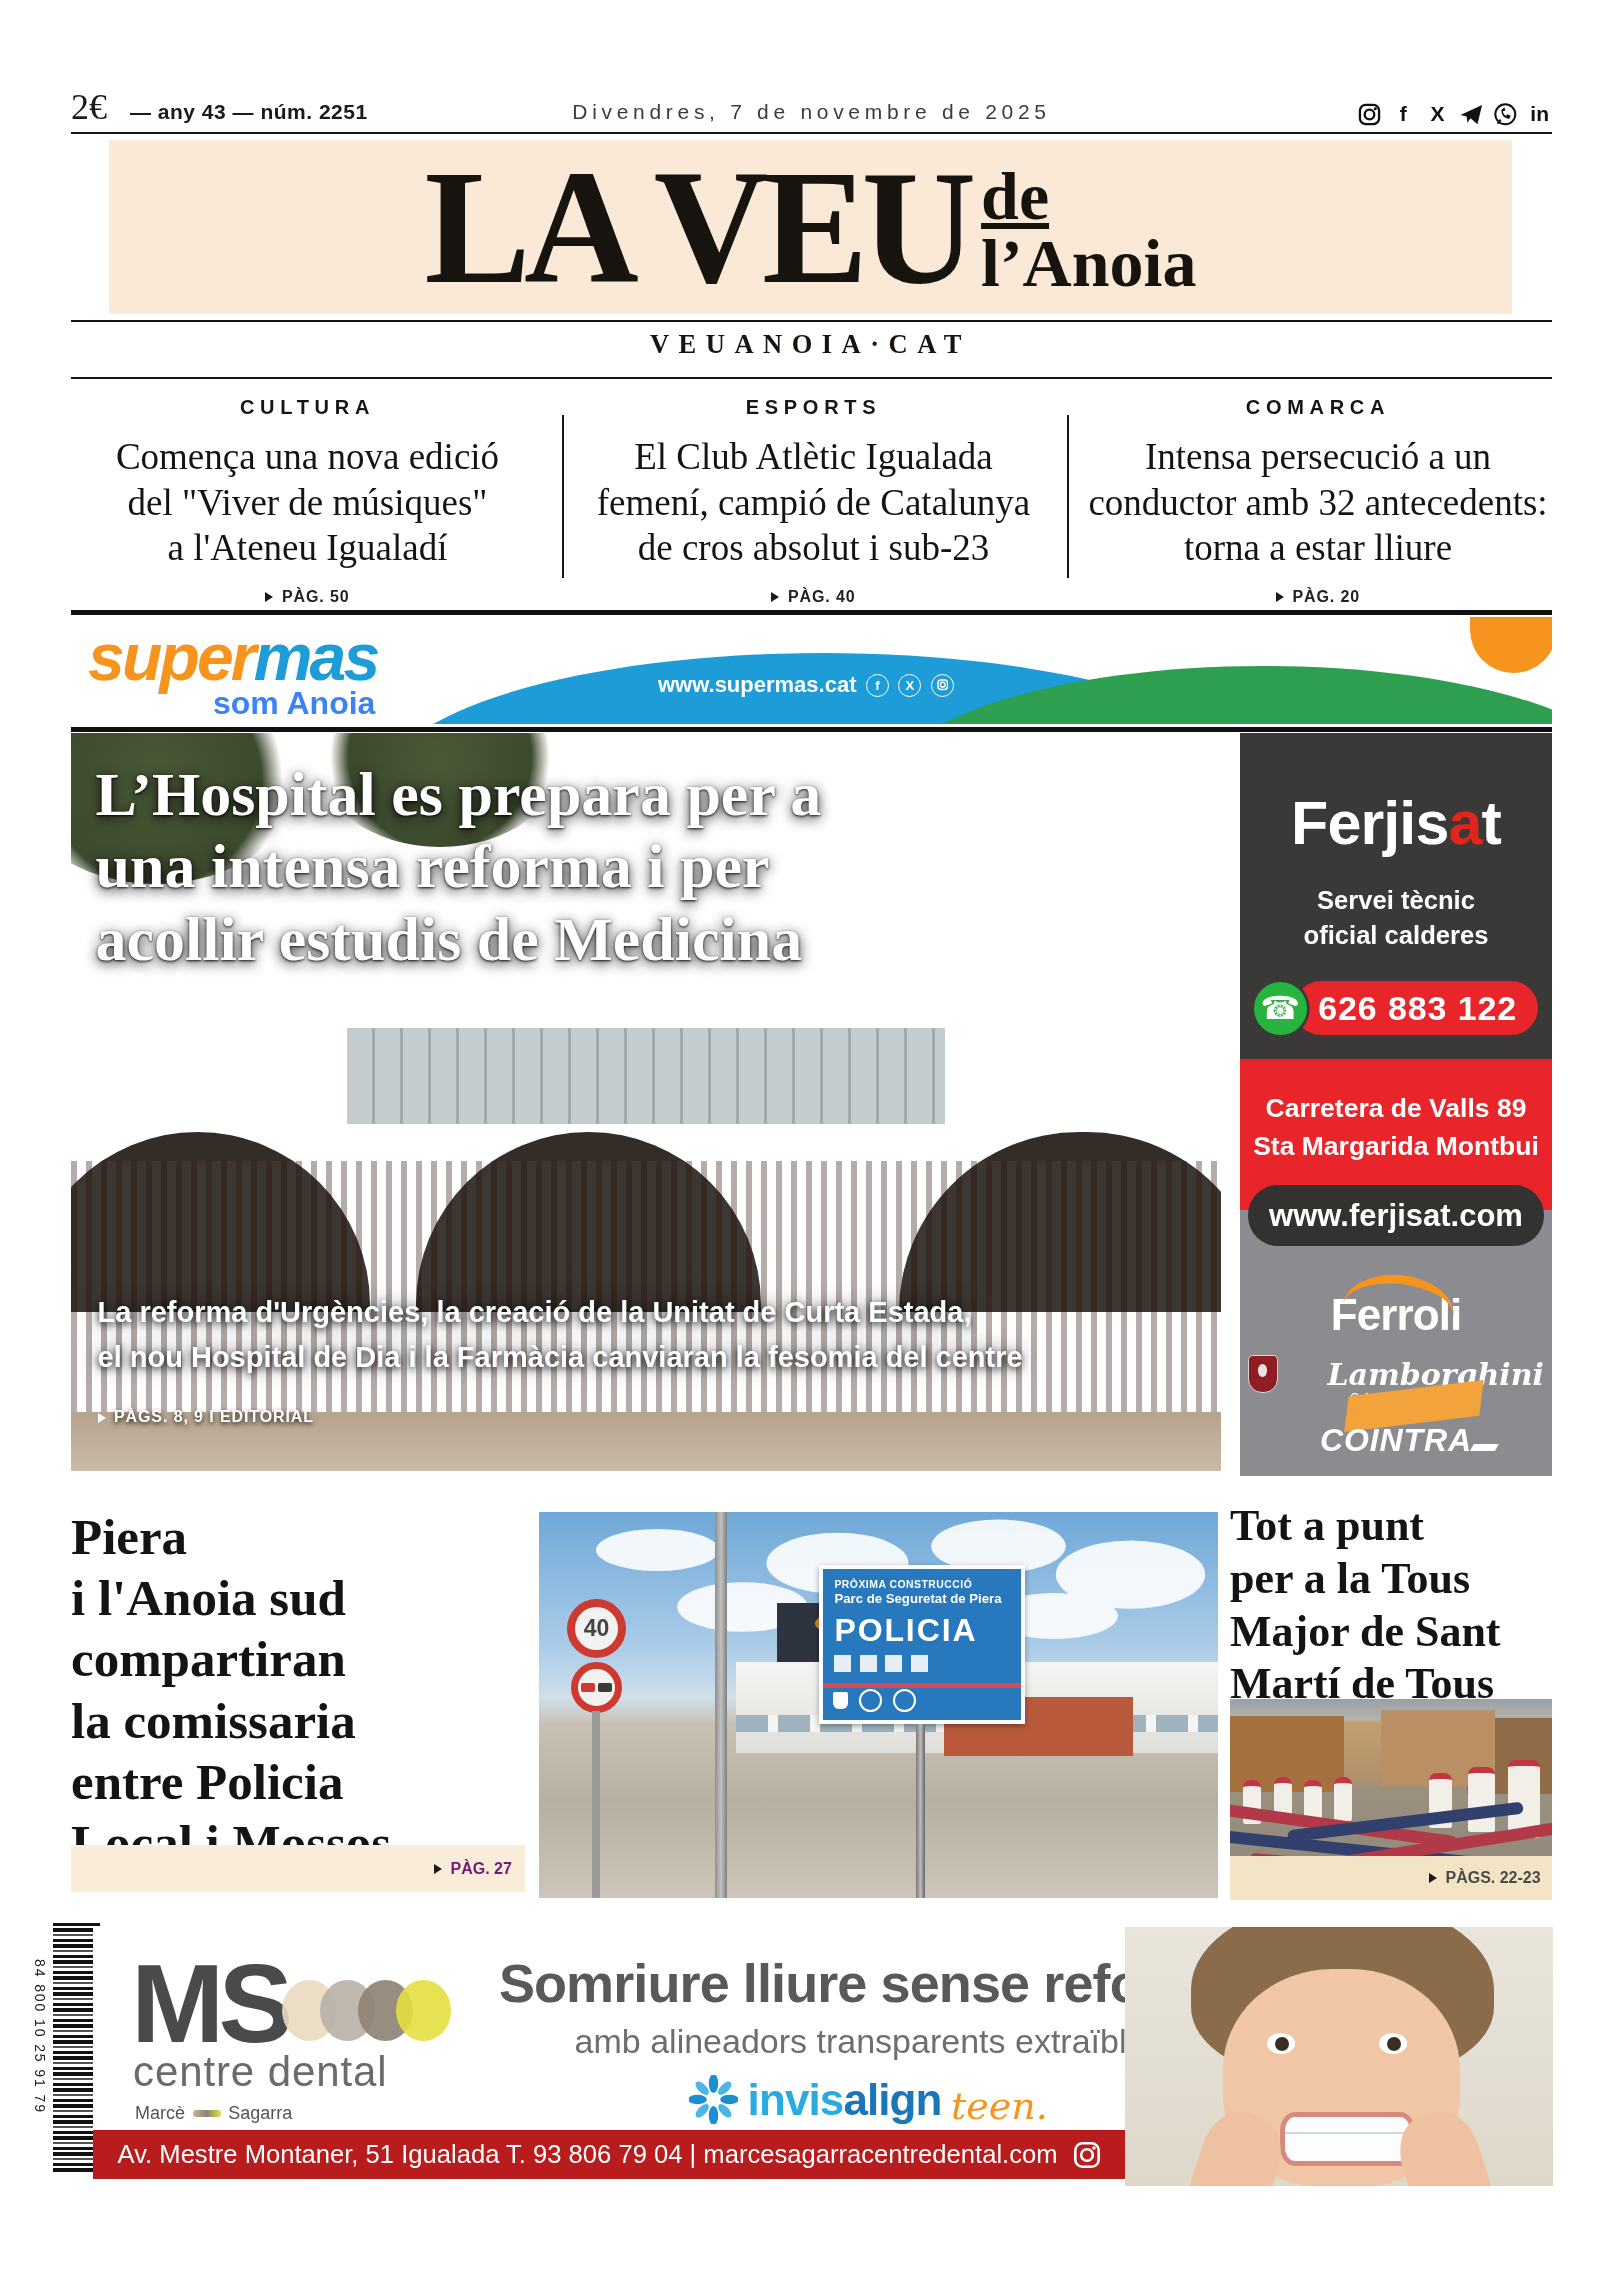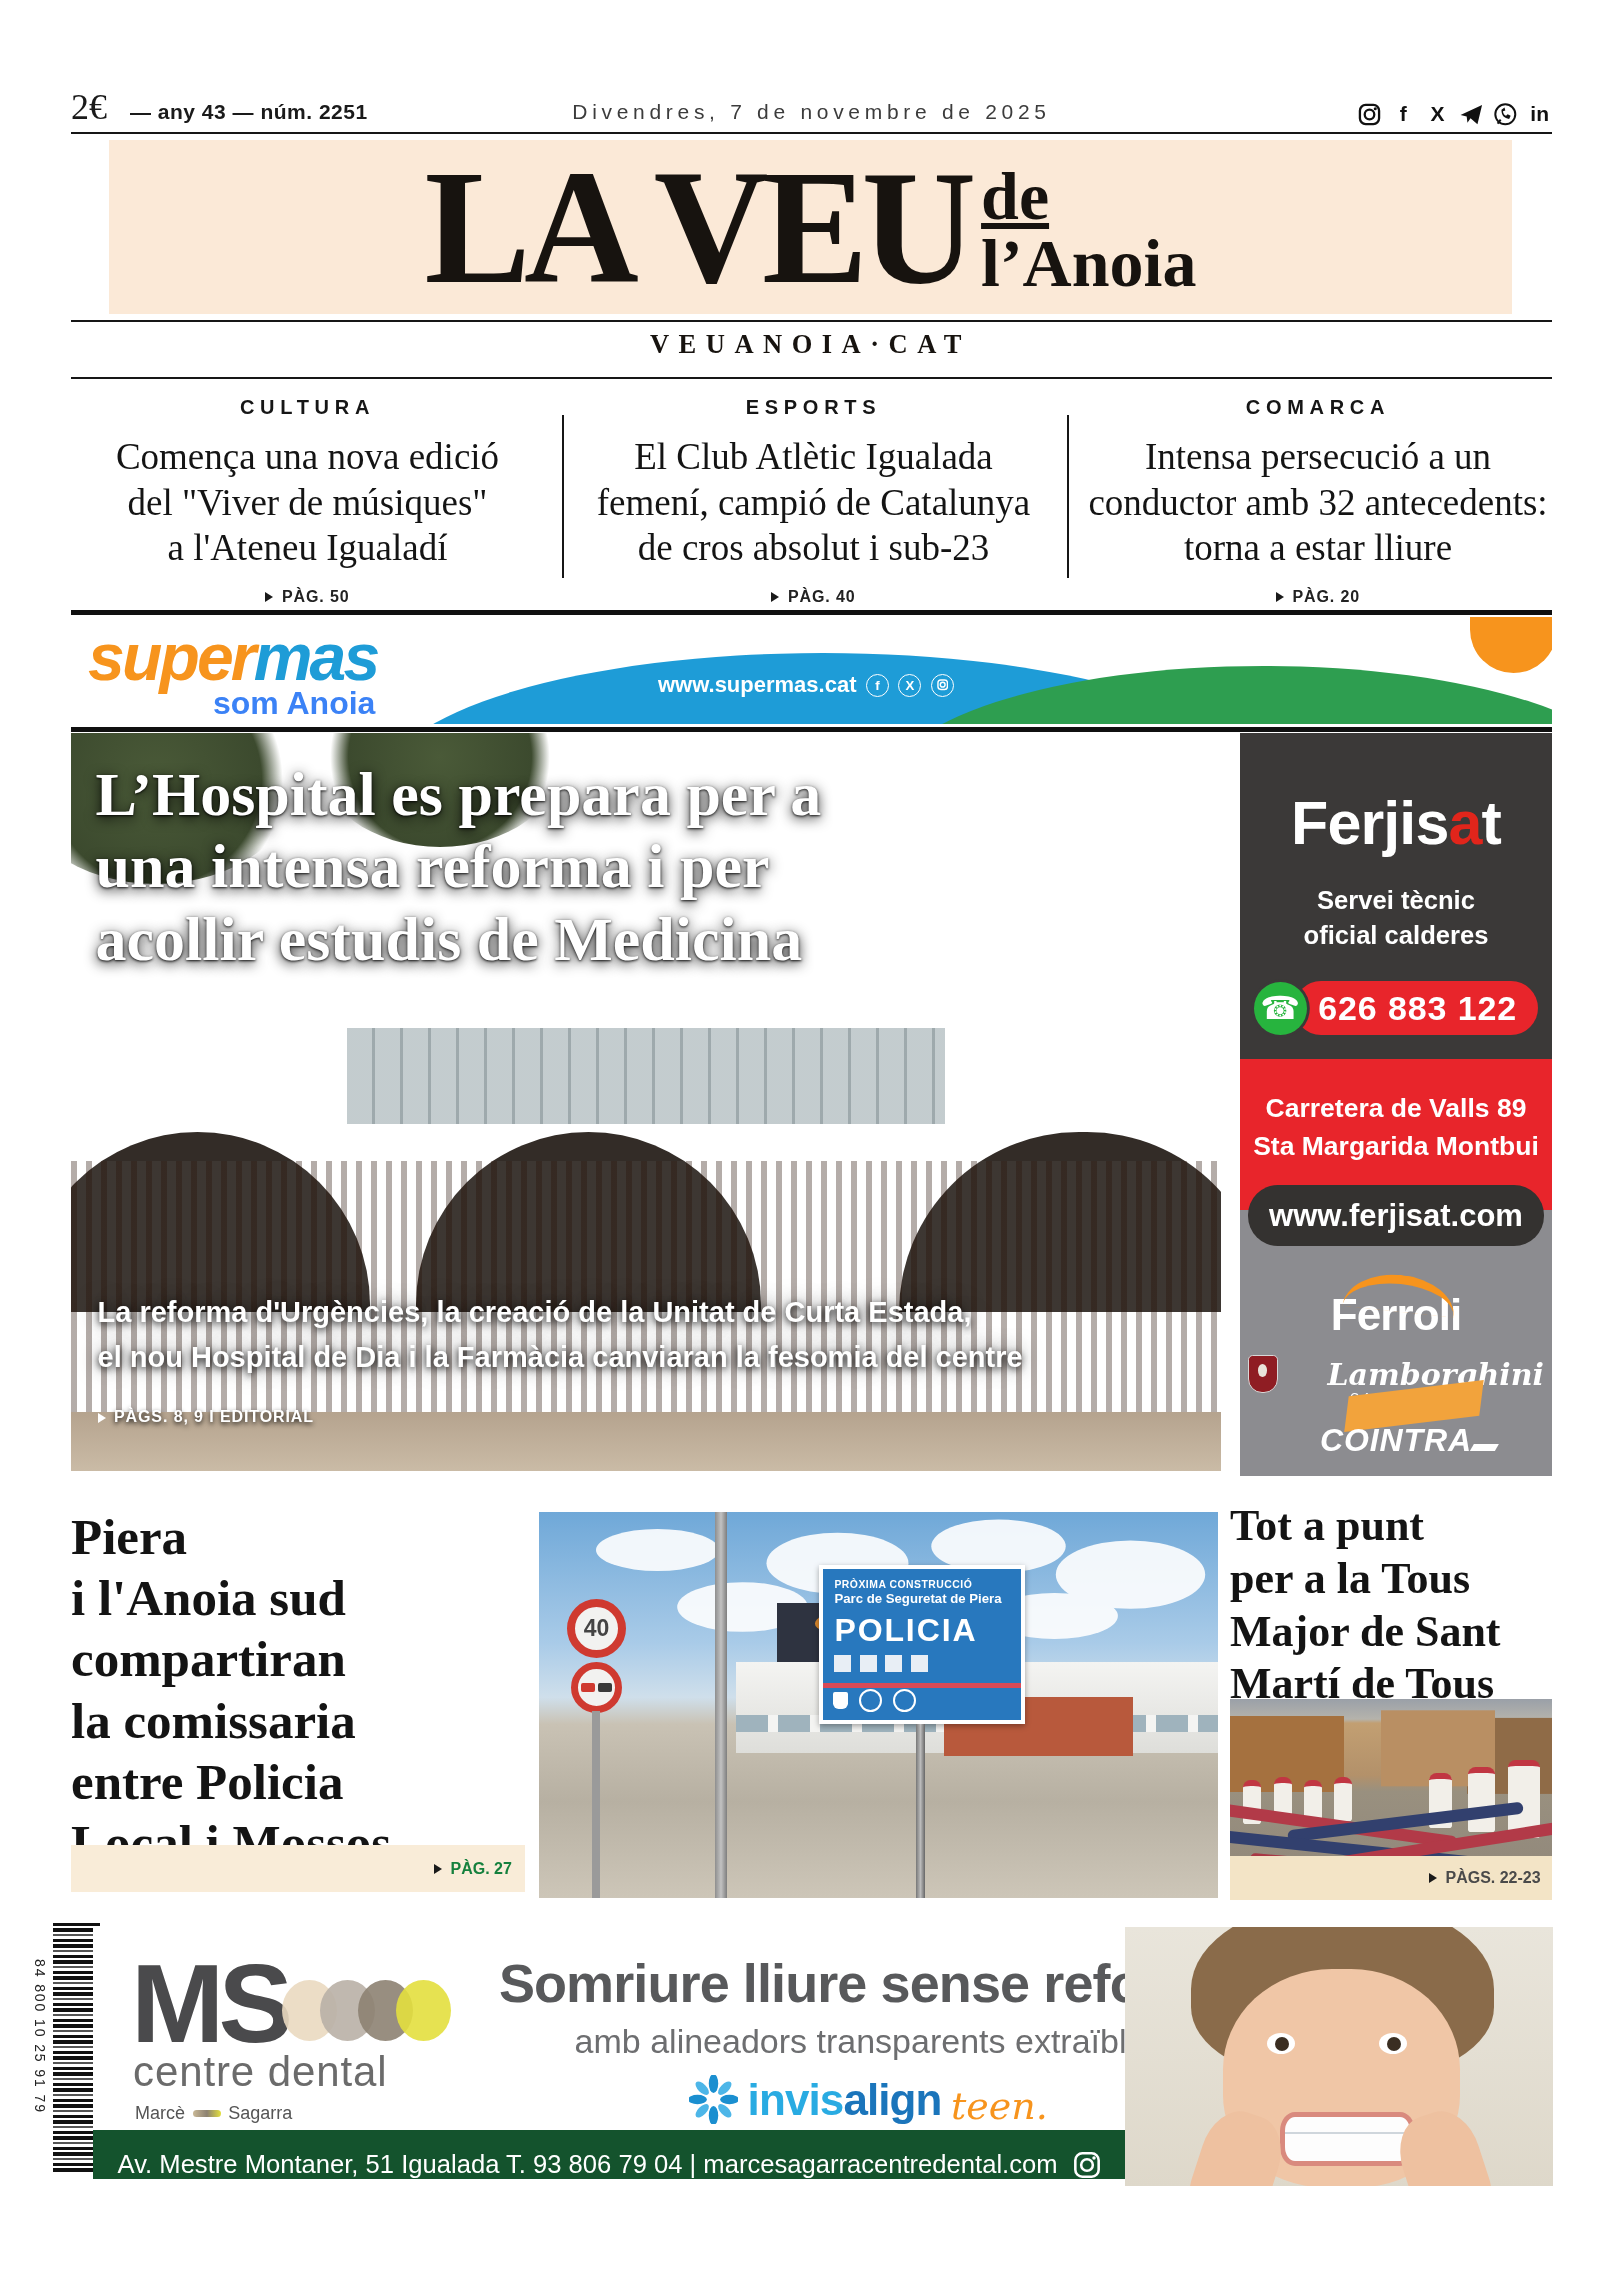--- a/index.html
+++ b/index.html
@@ -86,21 +86,21 @@
   #lambo .shield:after{content:"";position:absolute;left:8.5px;top:7.6px;width:9.5px;height:13.2px;background:#e9e4da;border-radius:50%;}
   #lambo .scr{font-family:"DejaVu Serif",serif;font-style:italic;font-weight:700;font-size:30px;color:#fff;margin-left:40px;}
   #lambo-sub{font-size:12.3px;letter-spacing:3.8px;color:#fff;margin-top:-1.9px;margin-left:38px;}
   #cointra{margin-top:17px;display:inline-block;position:relative;}
   #cointra .box{position:absolute;right:-7.6px;top:-34px;width:132px;height:36px;background:#f2a33c;transform:skewX(-14deg) rotate(-7deg);}
   #cointra .txt{position:relative;font-size:32px;font-weight:800;font-style:italic;color:#fff;letter-spacing:0.9px;}
   #cointra .dash{position:absolute;right:-24.6px;bottom:8.5px;width:24.6px;height:6.6px;background:#fff;transform:skewX(-30deg);}
 
   
   #piera-h{left:71px;top:1507px;width:454px;font-size:51px;font-weight:700;line-height:1.2;color:#141414;}
-  #piera-strip{left:71px;top:1845px;width:454px;height:47px;background:#f9ecd8;display:flex;align-items:center;justify-content:flex-end;padding-right:13.2px;box-sizing:border-box;font-size:16px;font-weight:700;color:#15803d;}
+  #piera-strip{left:71px;top:1845px;width:454px;height:47px;background:#f9ecd8;display:flex;align-items:center;justify-content:flex-end;padding-right:13.2px;box-sizing:border-box;font-size:16px;font-weight:700;color:#701a75;}
 
   #police{left:539px;top:1512px;width:679px;height:386px;overflow:hidden;background:linear-gradient(180deg,#6fa8d8 0%,#a9cbe8 34%,#cfdfeb 48%,#c9c2b4 55%,#b7b0a2 75%,#cdc6b8 100%);}
   .cloud{position:absolute;background:#fff;border-radius:50%;opacity:.9;}
   #p-build{position:absolute;left:197px;top:150px;width:483px;height:91px;background:linear-gradient(180deg,#f4f4f2,#dededa);}
   #p-build .win{position:absolute;left:0;right:0;top:53px;height:17px;background:repeating-linear-gradient(90deg,#9fb3bd 0 32px,#f4f4f2 32px 42px);}
   #p-red{position:absolute;left:405px;top:185px;width:189px;height:59px;background:#b8593c;}
   #p-bill{position:absolute;left:238px;top:91px;width:142px;height:87px;background:#2e3340;}
   #p-bill .o{position:absolute;left:38px;top:9.5px;width:51px;height:21px;background:#d8872c;border-radius:50%;}
   #p-pole2{position:absolute;left:176px;top:0;width:12.3px;height:386px;background:linear-gradient(90deg,#8e8e8e,#c2c2c2,#7e7e7e);}
   #sign{position:absolute;left:280px;top:53px;width:206px;height:159px;background:#2878be;border:4.7px solid #fff;box-shadow:0 1.9px 5.7px rgba(0,0,0,.35);color:#fff;padding:9.5px 11.4px;box-sizing:border-box;}
@@ -138,21 +138,21 @@
   #ms-dots i{width:55px;height:61px;border-radius:50%;display:block;margin-left:-17px;opacity:.9;}
   #ms-cd{position:absolute;left:40px;top:121px;font-size:42px;color:#6b6b6b;letter-spacing:0.9px;}
   #ms-names{position:absolute;left:42px;top:176px;font-size:18px;color:#555;display:flex;align-items:center;gap:7.6px;}
   #ms-names .mini{width:28px;height:7.6px;border-radius:3.8px;background:linear-gradient(90deg,#c9b896,#8d8272,#e3df3e);}
   #d-head{position:absolute;left:397px;top:24.6px;width:757px;text-align:center;font-size:54px;font-weight:700;color:#58595b;letter-spacing:-0.9px;}
   #d-sub{position:absolute;left:397px;top:95px;width:757px;text-align:center;font-size:34px;color:#6d6e70;}
   #d-inv{position:absolute;left:397px;top:144px;width:757px;display:flex;align-items:center;justify-content:center;gap:9.5px;}
   #d-inv .iv{font-size:44px;font-weight:700;color:#29abe2;letter-spacing:-0.9px;}
   #d-inv .iv b{color:#1b75bb;}
   #d-inv .teen{font-family:"DejaVu Serif",serif;font-style:italic;font-size:38px;color:#f7941d;margin-top:13.2px;}
-  #d-strip{position:absolute;left:0;top:203px;width:1032px;height:49px;background:#14532d;color:#fff;display:flex;align-items:flex-end;gap:15px;padding-left:24.6px;box-sizing:border-box;font-size:25.6px;}
+  #d-strip{position:absolute;left:0;top:203px;width:1032px;height:49px;background:#b91c1c;color:#fff;display:flex;align-items:center;gap:15px;padding-left:24.6px;box-sizing:border-box;font-size:25.6px;}
   #boy{position:absolute;left:1032px;top:0;width:428px;height:259px;overflow:hidden;background:linear-gradient(180deg,#e9e5db,#ded8ca);}
   #boy .hair{position:absolute;left:66px;top:-28px;width:303px;height:180px;background:#8a6b4a;border-radius:50% 50% 40% 40%;}
   #boy .face{position:absolute;left:98px;top:42px;width:237px;height:218px;background:#f0c6a6;border-radius:46% 46% 42% 42%;}
   #boy .eye{position:absolute;top:106px;width:28px;height:21px;background:#fff;border-radius:50%;overflow:hidden;}
   #boy .eye i{position:absolute;left:7.6px;top:3.8px;width:14px;height:14px;background:#3a2e22;border-radius:50%;display:block;}
   #boy .mouth{position:absolute;left:155px;top:185px;width:125px;height:44px;background:#fdfdfd;border:5.7px solid #d98a7e;border-radius:15px/19px;}
   #boy .mouth i{position:absolute;left:0;right:0;top:15px;height:1.9px;background:#cfd6dc;display:block;}
   #boy .hand{position:absolute;width:79px;height:114px;background:#eec1a0;border-radius:40% 40% 30% 30%;}
 </style>
 </head>

